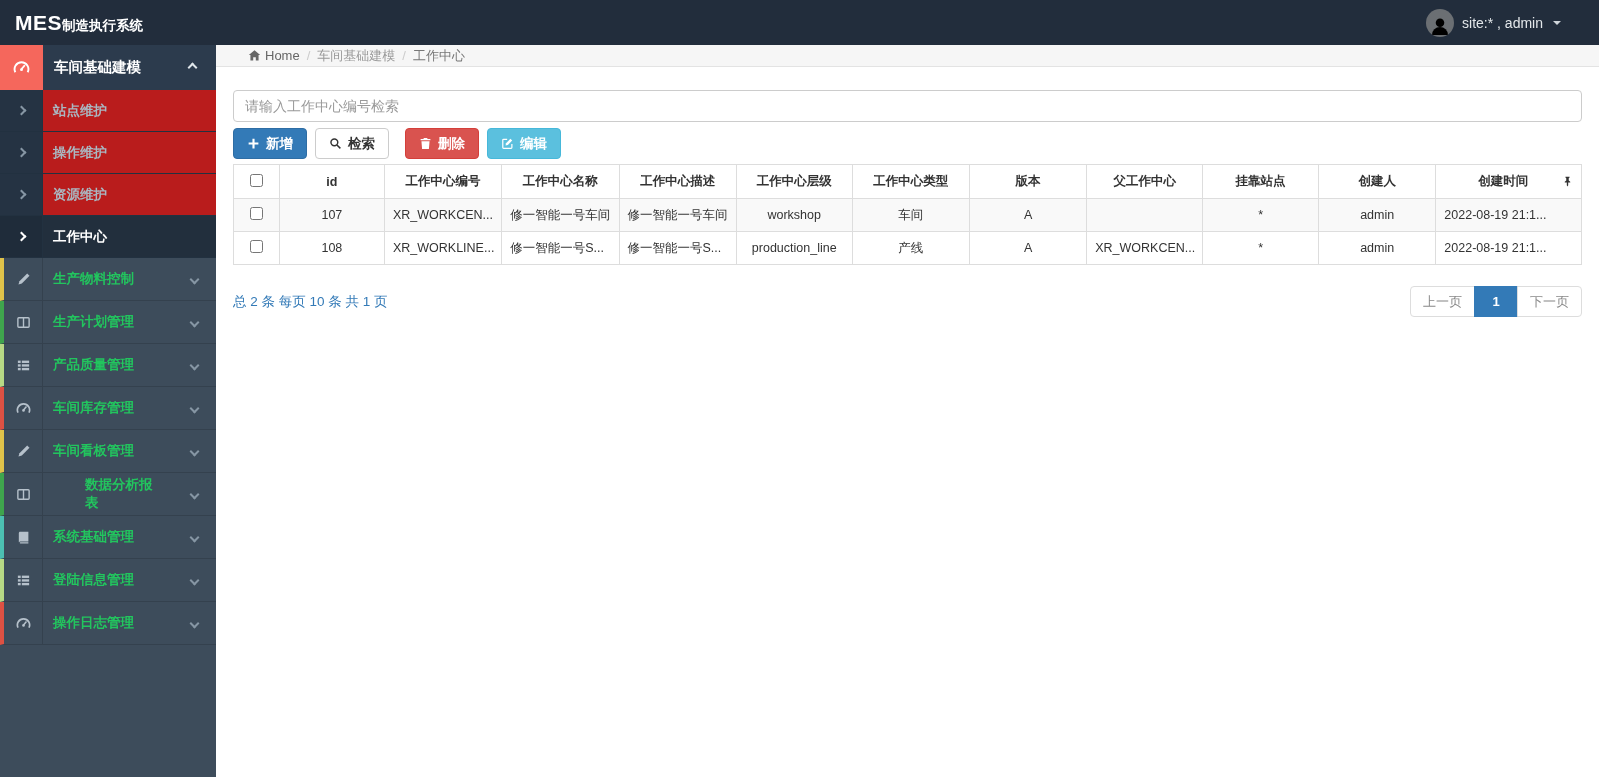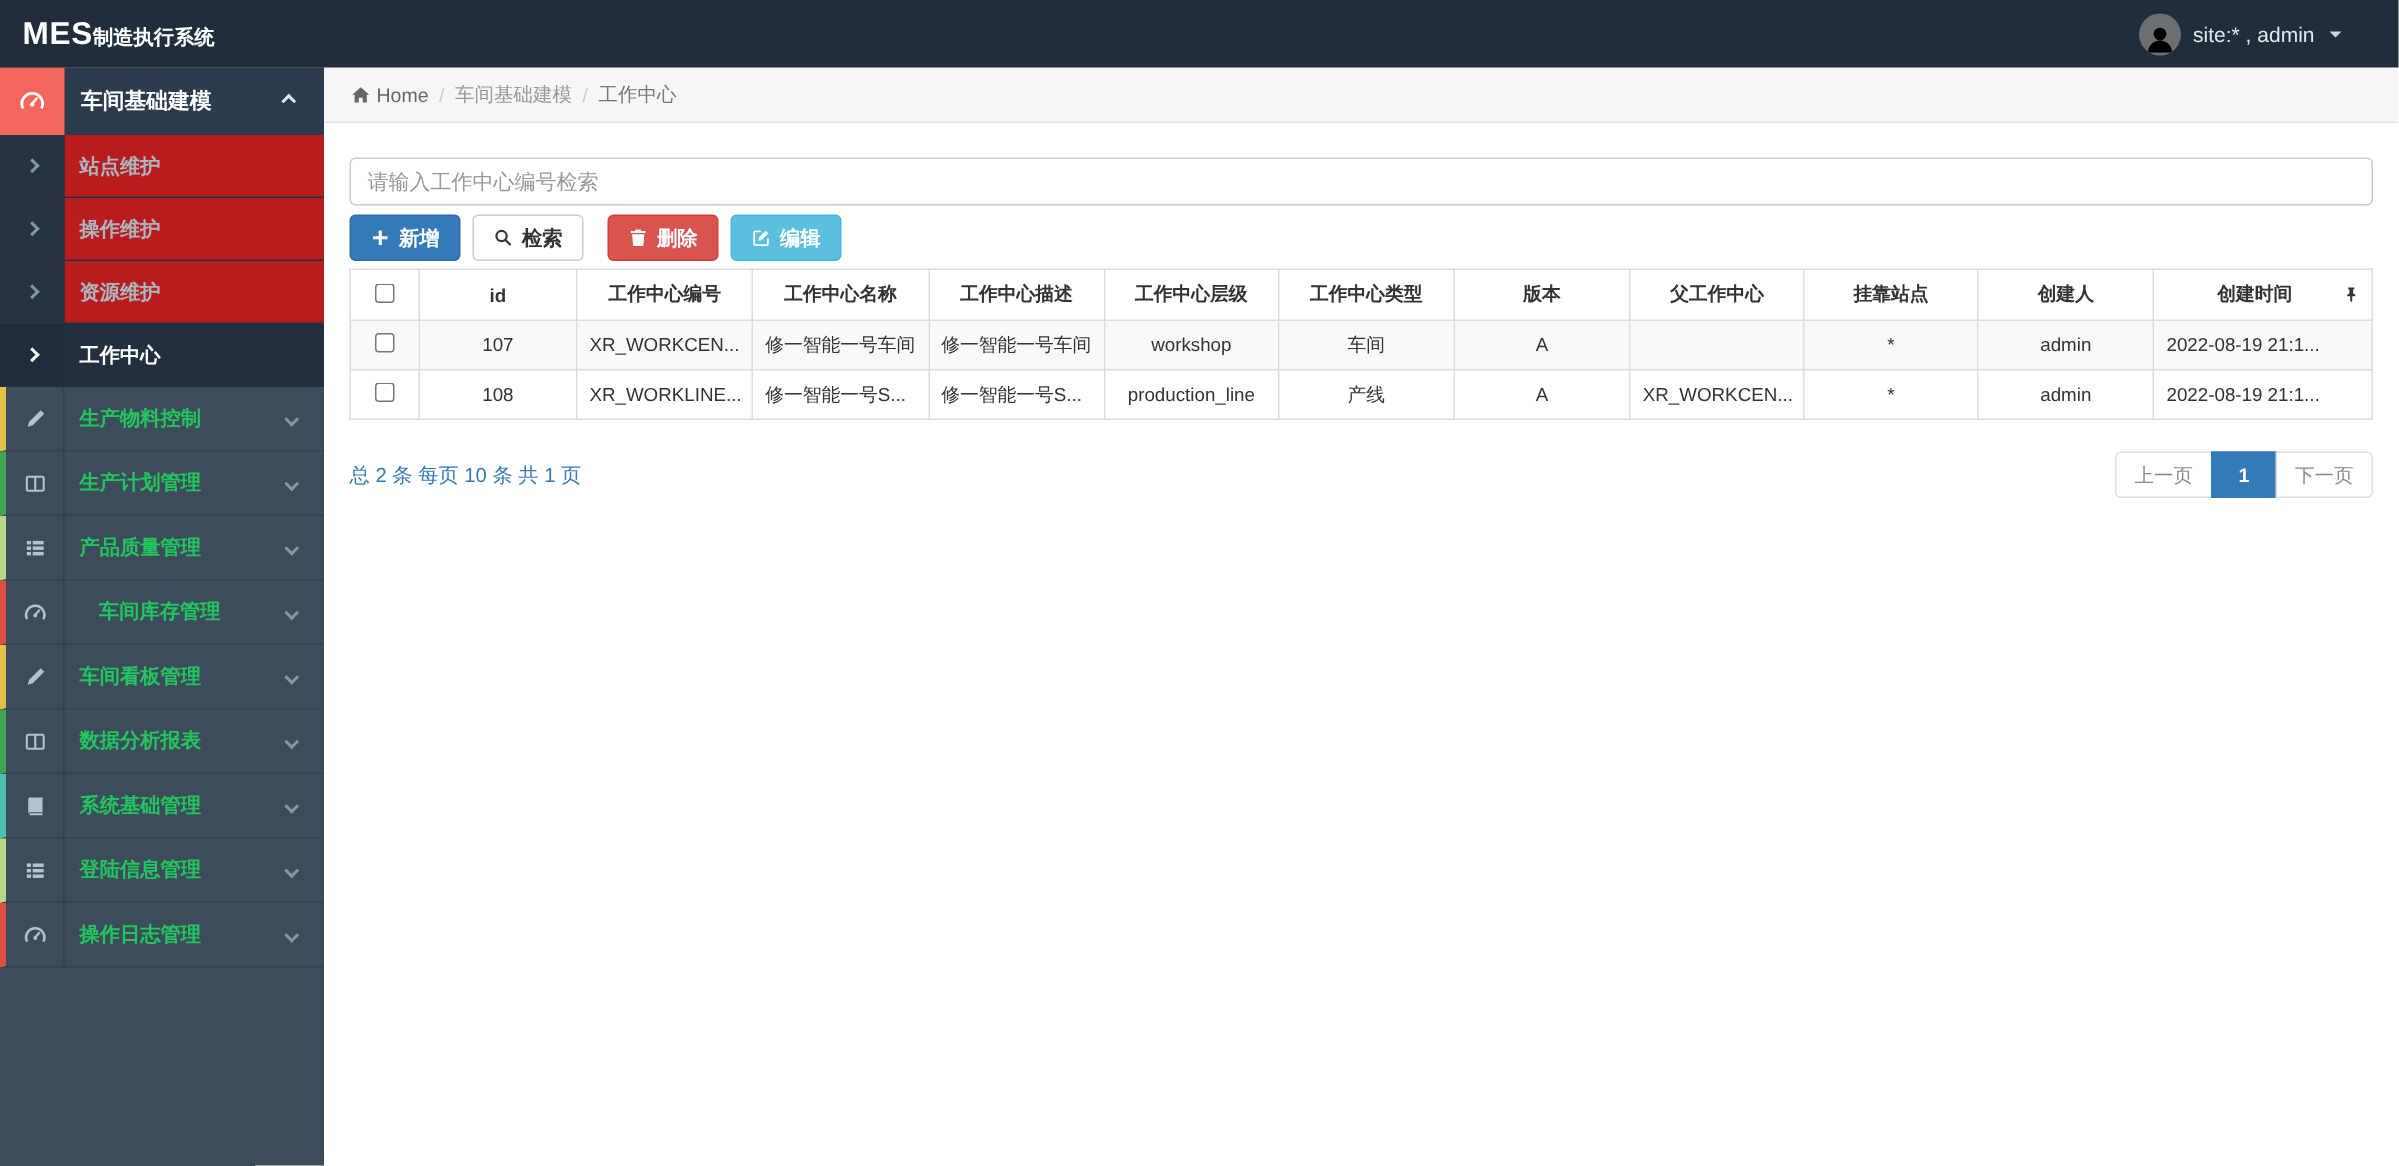--- a/index.html
+++ b/index.html
@@ -47,22 +47,22 @@
   .nav-item { height:43px; display:flex; align-items:center; background:#3d4c5b;
     border-bottom:1px solid #34414e; border-left:4px solid transparent; cursor:pointer; }
   .nav-icell { width:39px; height:100%; display:flex; align-items:center; justify-content:center;
     border-right:1px solid #34414e; flex:none; }
   .nav-icell svg { width:15px; height:15px; color:#b6c1cb; }
   .nav-label { color:#22c55e; font-size:13.5px; font-weight:bold; padding-left:10px; flex:1; }
   .nav-chev { margin-right:18px; }
 
   
   .main { position:absolute; top:45px; left:216px; width:1383px; height:732px; background:#fff; }
-  .breadcrumb { height:37px; background:#f6f6f6; border-bottom:1px solid #e3e3e3;
-    display:flex; align-items:center; padding-left:18px; font-size:13px; color:#999; gap:7px; }
+  .breadcrumb { height:22px; background:#f6f6f6; border-bottom:1px solid #e3e3e3;
+    display:flex; align-items:center; padding-left:32px; font-size:13px; color:#999; gap:7px; }
   .bc-home { display:flex; align-items:center; gap:4px; color:#666; cursor:pointer; }
   .bc-home svg { width:13px; height:13px; fill:#555; }
   .bc-sep { color:#ccc; }
   .bc-link { color:#999; cursor:pointer; }
   .bc-current { color:#777; }
 
   .content { padding:23px 17px 0 17px; }
   .search-input { width:100%; height:32px; border:1px solid #ccc; border-radius:4px;
     padding:0 11px; font-size:14px; color:#555; outline:none; font-family:inherit; }
   .search-input::placeholder { color:#999; }
@@ -231,39 +231,39 @@
     </li>
     <li class="nav-item" style="border-left-color: rgb(183, 217, 133);">
       <span class="nav-icell">
           <svg>
             <use href="#i-list"></use>
           </svg>
         </span>
       <span class="nav-label">产品质量管理</span>
       <span class="chev chev-d nav-chev"></span>
     </li>
-    <li class="nav-item" style="border-left-color: rgb(221, 81, 67); gap: 13px;">
+    <li class="nav-item" style="border-left-color: rgb(221, 81, 67);">
       <span class="nav-icell">
           <svg>
             <use href="#i-gauge"></use>
           </svg>
         </span>
       <span class="nav-label">车间库存管理</span>
       <span class="chev chev-d nav-chev"></span>
     </li>
     <li class="nav-item" style="border-left-color: rgb(223, 194, 74);">
       <span class="nav-icell">
           <svg>
             <use href="#i-pencil"></use>
           </svg>
         </span>
       <span class="nav-label">车间看板管理</span>
       <span class="chev chev-d nav-chev"></span>
     </li>
-    <li class="nav-item" style="border-left-color: rgb(63, 165, 77);">
+    <li class="nav-item" style="border-left-color: rgb(63, 165, 77); gap: 32px;">
       <span class="nav-icell">
           <svg>
             <use href="#i-columns"></use>
           </svg>
         </span>
       <span class="nav-label">数据分析报表</span>
       <span class="chev chev-d nav-chev"></span>
     </li>
     <li class="nav-item" style="border-left-color: rgb(76, 192, 178);">
       <span class="nav-icell">

